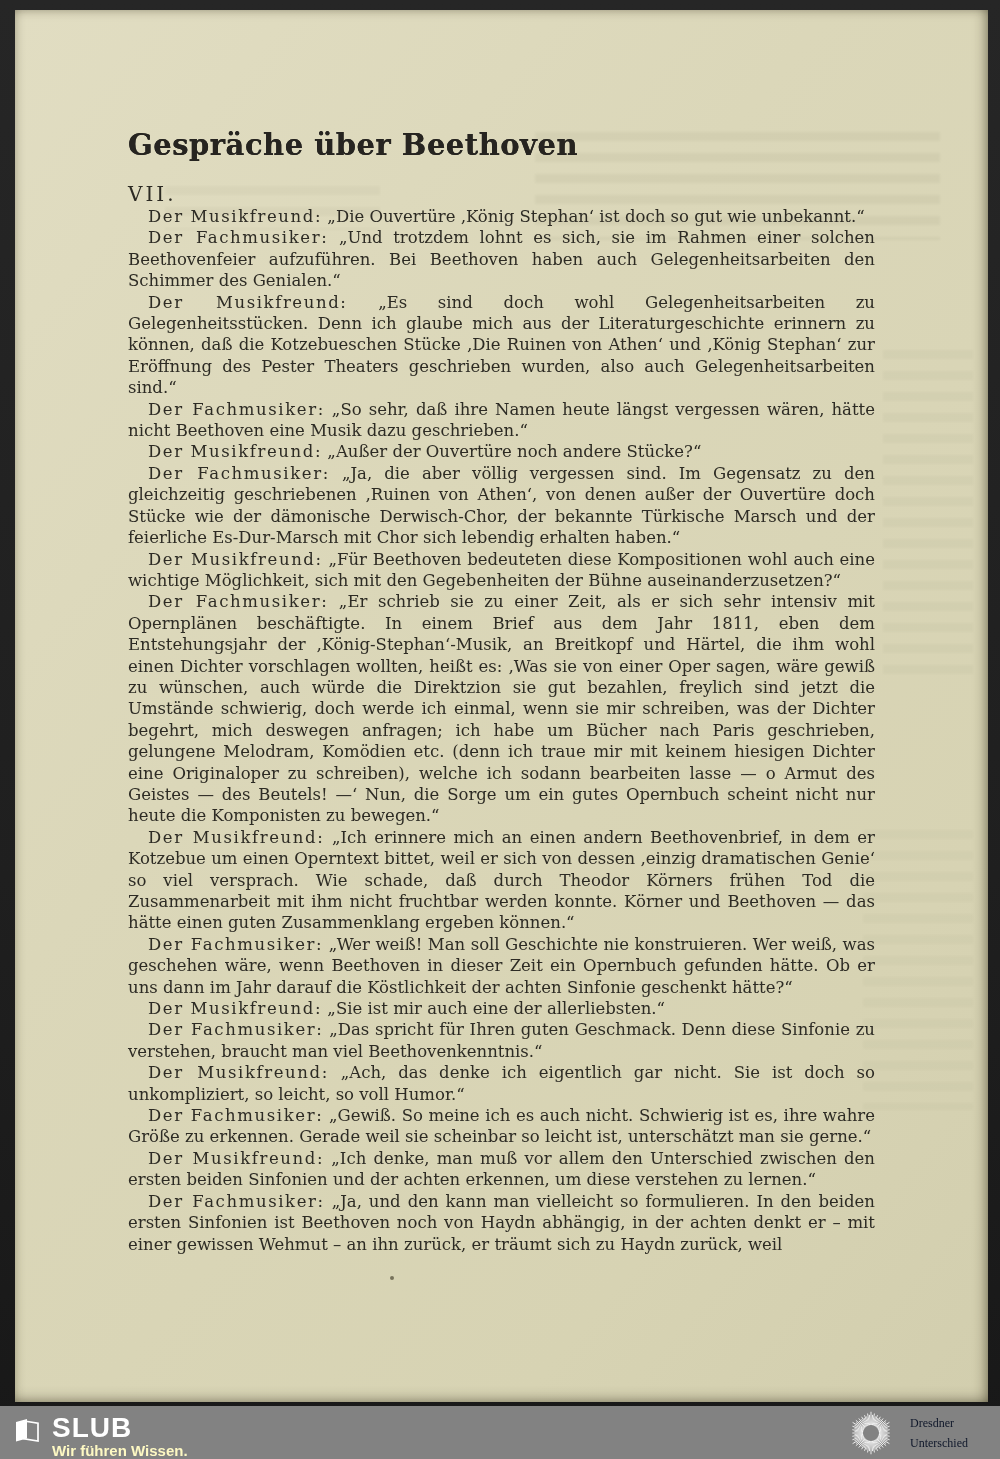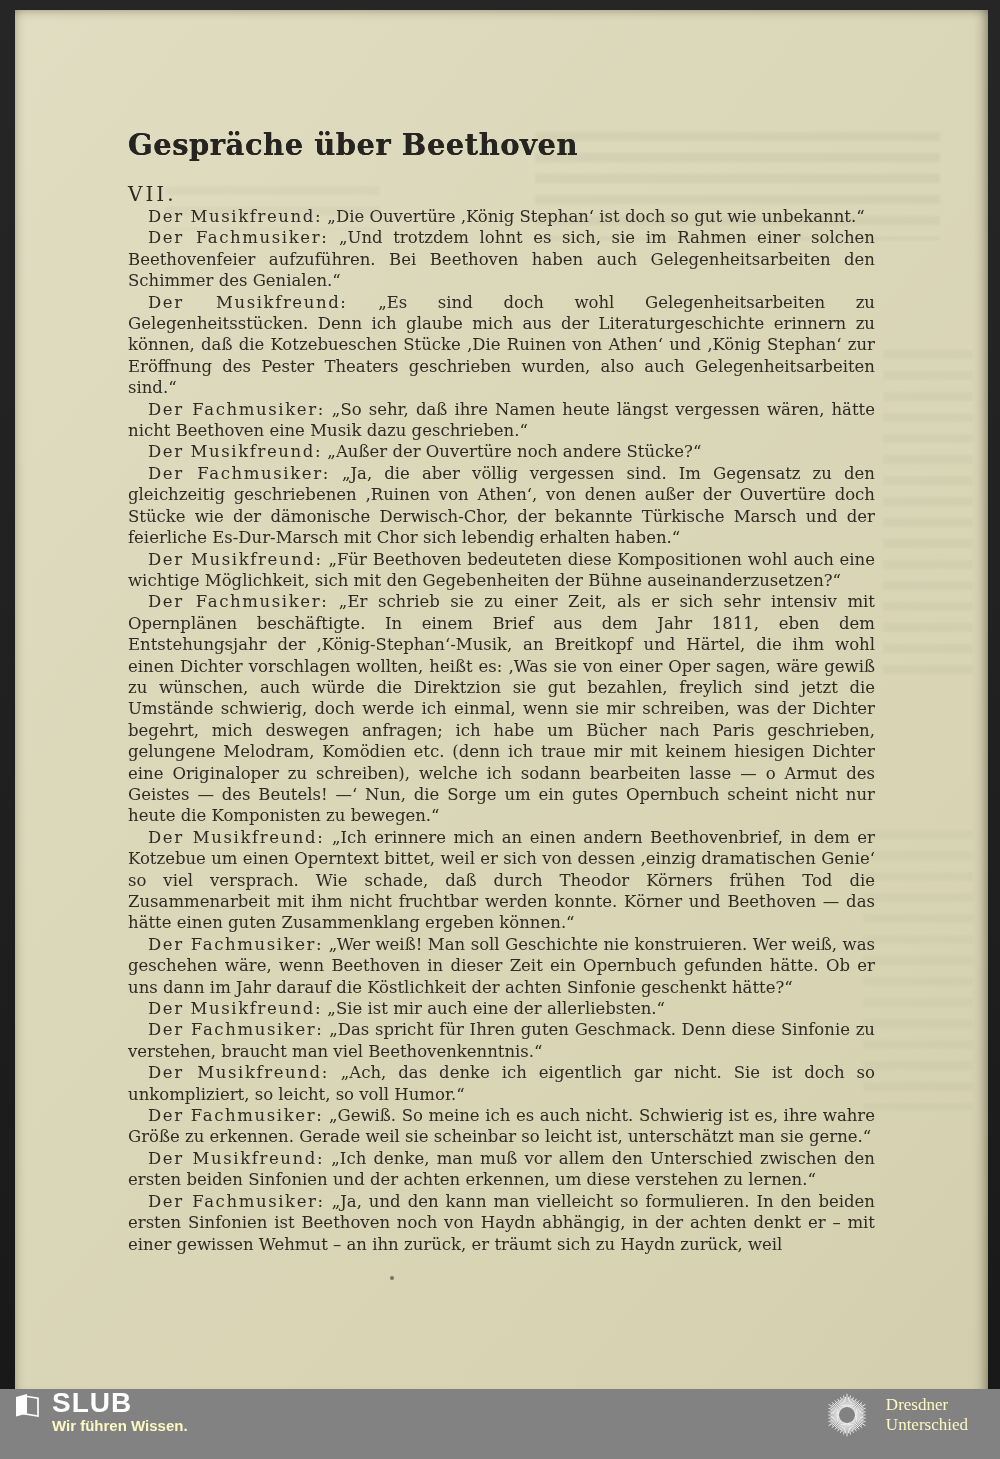--- a/index.html
+++ b/index.html
@@ -41,31 +41,31 @@
   .bleed{
     position:absolute;filter:blur(1.3px);
     background:repeating-linear-gradient(to bottom, rgba(92,96,70,.6) 0 9px, transparent 9px 21px);
   }
   .bleed.b1{left:520px;top:122px;width:405px;height:108px;opacity:.10;}
   .bleed.b2{left:150px;top:176px;width:215px;height:44px;opacity:.07;}
   .bleed.b3{left:868px;top:340px;width:90px;height:330px;opacity:.07;}
   .bleed.b4{left:848px;top:820px;width:110px;height:280px;opacity:.06;}
   
   footer{
-    position:absolute;left:0;bottom:0;width:1000px;height:70px;background:#828282;
-    display:flex;justify-content:space-between;align-items:flex-start;
+    position:absolute;left:0;bottom:0;width:1000px;height:53px;background:#828282;
+    display:flex;justify-content:space-between;align-items:flex-end;
     font-family:"Liberation Sans", sans-serif;
   }
   .slub{display:flex;gap:11px;align-items:flex-start;padding-left:13px;cursor:pointer;}
   .slub-icon svg{display:block;margin-top:2px;}
   .slub-name{font-size:28px;font-weight:bold;color:#fff;line-height:27px;letter-spacing:1px;}
   .slub-tagline{font-size:15px;font-weight:bold;color:#fef9c3;margin-top:1px;}
   .phil{display:flex;gap:13px;align-items:center;padding-right:32px;cursor:pointer;}
   .phil-icon svg{display:block;}
-  .phil-text{font-family:"Liberation Serif", serif;font-size:17px;color:#fef9c3;line-height:20px;}
+  .phil-text{font-family:"Liberation Serif", serif;font-size:12px;color:#0f172a;line-height:20px;}
 </style>
 </head>
 <body>
 
 <div class="backdrop"></div>
 
 <div class="page">
   <div class="bleed b1"></div>
   <div class="bleed b2"></div>
   <div class="bleed b3"></div>

